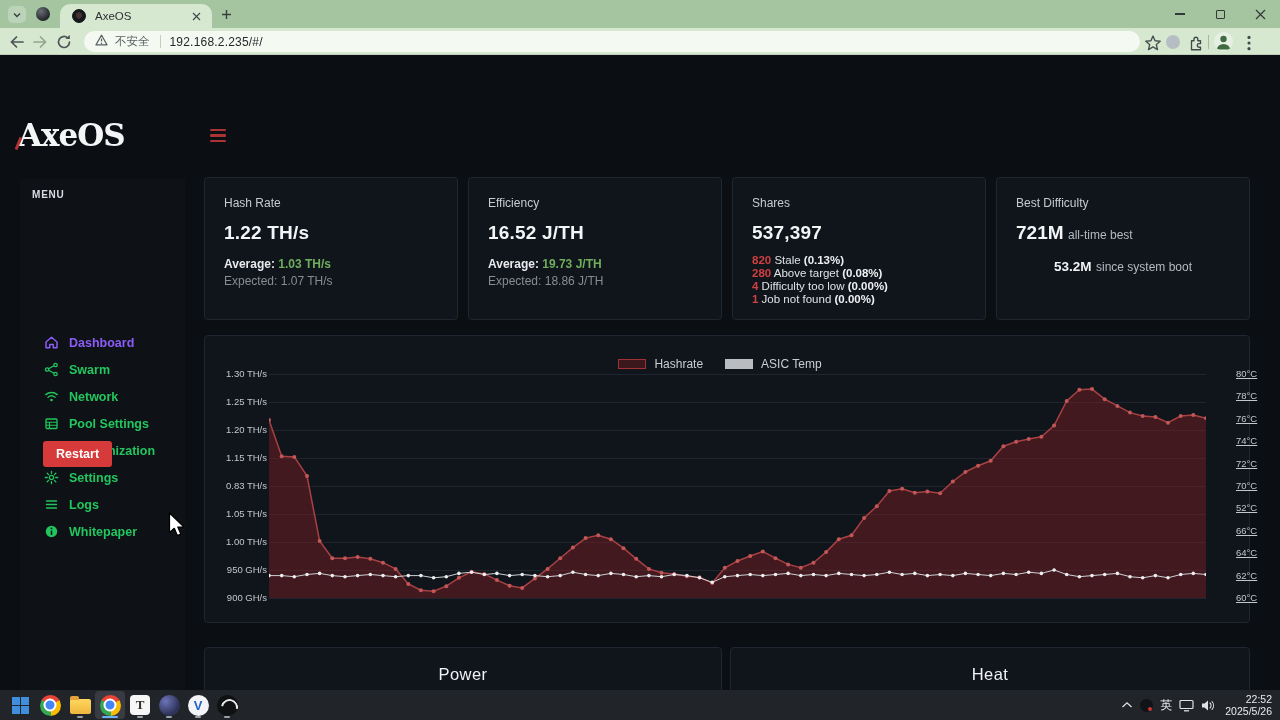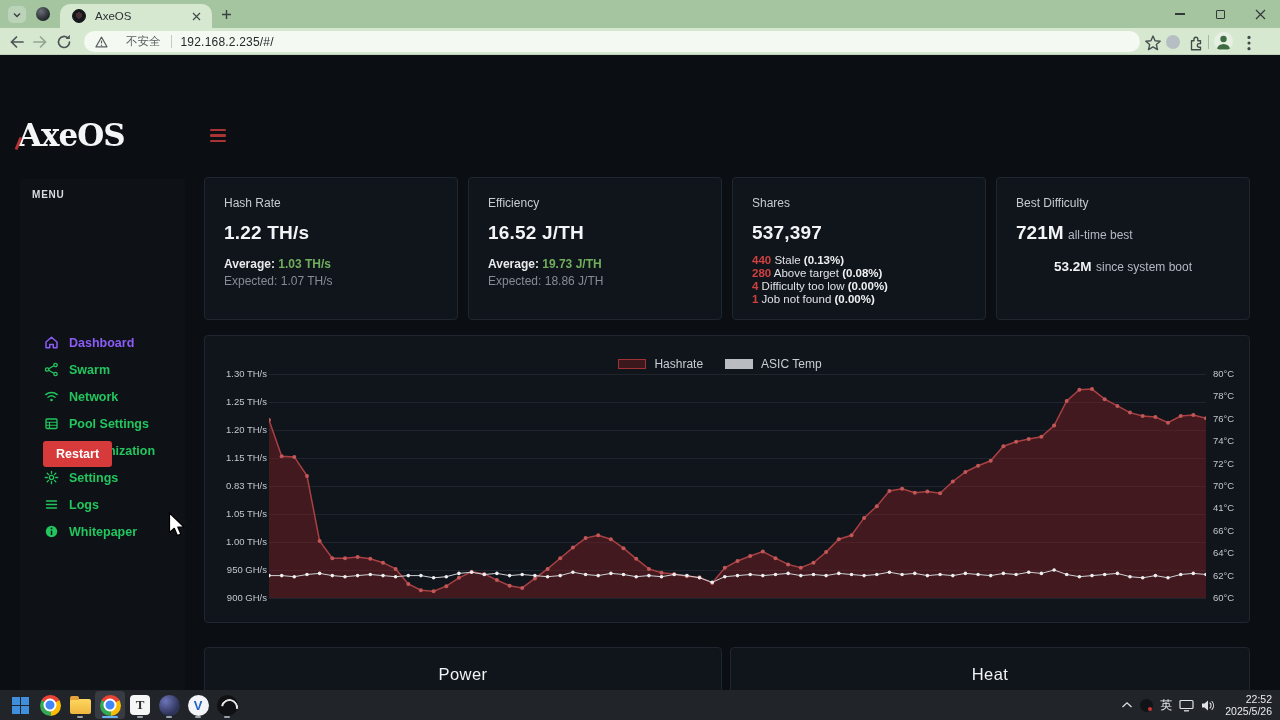--- a/index.html
+++ b/index.html
@@ -22,21 +22,21 @@
   .win-controls { position:absolute; right:0; top:0; height:28px; display:flex; }
   .win-btn { width:40px; height:28px; display:flex; align-items:center; justify-content:center; }
   .min-glyph { width:10px; height:1.5px; background:#33383a; }
   .max-glyph { width:9px; height:9px; border:1.2px solid #33383a; border-radius:1px; }
 
   .toolbar { position:absolute; left:0; top:28px; width:1280px; height:27px; background:#d7e8d1;
     border-bottom:1px solid rgba(0,0,0,0.10); }
   .nav-ic { position:absolute; top:5px; width:18px; height:18px; }
   .omnibox { position:absolute; left:84px; top:3px; width:1056px; height:21px; border-radius:11px;
     background:#f4f9f2; display:flex; align-items:center; }
-  .sec-chip { display:flex; align-items:center; gap:18px; margin-left:11px; }
+  .sec-chip { display:flex; align-items:flex-start; gap:7px; margin-left:11px; }
   .sec-label { font-size:11.5px; color:#585e61; }
   .chip-sep { width:1px; height:13px; background:#c3cdc0; margin:0 9px 0 10px; }
   .url-text { font-size:12px; color:#26292c; letter-spacing:0.2px; }
 
   
   .page { position:absolute; left:0; top:55px; width:1280px; height:635px; background:#0b0e13; }
   .logo { position:absolute; left:18px; top:62px; font-family:"DejaVu Serif", serif; font-weight:bold;
     font-size:31px; color:#f4f5f6; letter-spacing:-1px; }
   .logo-accent { position:absolute; left:17px; top:82px; width:3px; height:13px; background:#b23434; transform:rotate(22deg); }
   .hamburger { position:absolute; left:210px; top:74px; width:16px; height:13px;
@@ -73,21 +73,21 @@
 
   .chart-card { left:204px; top:280px; width:1046px; height:288px; }
   .legend { position:absolute; left:0; top:21px; width:100%; display:flex; justify-content:center;
     align-items:center; gap:8px; }
   .legend-swatch { width:28px; height:10px; }
   .sw-hash { background:#3a181c; border:1.5px solid #a03236; }
   .sw-temp { background:#b9bdc2; }
   .legend-label { font-size:12px; color:#c9ced4; margin-right:14px; }
   .axis-label { position:absolute; font-size:9.5px; color:#c3c7cd; line-height:10px; }
   .axis-left { width:44px; left:18px; text-align:right; }
-  .axis-right { left:1008px; }
+  .axis-right { left:1031px;text-decoration:underline; }
   #chart-svg { position:absolute; left:64px; top:38px; }
 
   .bottom-card { top:592px; height:128px; }
   .power-card { left:204px; width:518px; }
   .heat-card { left:730px; width:520px; }
   .bc-title { position:absolute; top:17px; left:0; width:100%; text-align:center;
     font-size:16.5px; color:#f0f2f4; letter-spacing:0.4px; }
   .bc-row { position:absolute; left:19px; right:19px; display:flex; justify-content:space-between; }
   .bc-row .lbl { font-size:11px; font-weight:bold; color:#dde0e4; }
   .bc-row .val { font-size:11px; font-weight:bold; color:#eef0f2; }
@@ -304,21 +304,21 @@
     <div class="card-title">Efficiency</div>
     <div class="card-value">16.52 J/TH</div>
     <div class="avg-line"><span>Average:</span> <span class="avg-val">19.73 J/TH</span></div>
     <div class="exp-line">Expected: 18.86 J/TH</div>
   </div>
 
   <div class="card stat-card" style="left:732px">
     <div class="card-title">Shares</div>
     <div class="card-value">537,397</div>
     <ul class="share-list">
-      <li><span class="share-count">440</span><span> Stale </span><span class="share-pct">(0.13%)</span></li>
+      <li><span class="share-count">820</span><span> Stale </span><span class="share-pct">(0.13%)</span></li>
       <li><span class="share-count">280</span><span> Above target </span><span class="share-pct">(0.08%)</span></li>
       <li><span class="share-count">4</span><span> Difficulty too low </span><span class="share-pct">(0.00%)</span></li>
       <li><span class="share-count">1</span><span> Job not found </span><span class="share-pct">(0.00%)</span></li>
     </ul>
   </div>
 
   <div class="card stat-card" style="left:996px">
     <div class="card-title">Best Difficulty</div>
     <div class="bd-row1"><span class="bd-big">721M</span> <span class="bd-sub">all-time best</span></div>
     <div class="bd-row2"><span class="bd-small">53.2M</span> <span class="bd-sub">since system boot</span></div>
@@ -342,21 +342,21 @@
         <div class="axis-label axis-left" style="top: 229px;">950 GH/s</div>
         <div class="axis-label axis-left" style="top: 257px;">900 GH/s</div>
       </div>
     <div id="axis-right-labels">
         <div class="axis-label axis-right" style="top: 33px;">80°C</div>
         <div class="axis-label axis-right" style="top: 55.4px;">78°C</div>
         <div class="axis-label axis-right" style="top: 77.8px;">76°C</div>
         <div class="axis-label axis-right" style="top: 100.2px;">74°C</div>
         <div class="axis-label axis-right" style="top: 122.6px;">72°C</div>
         <div class="axis-label axis-right" style="top: 145px;">70°C</div>
-        <div class="axis-label axis-right" style="top: 167.4px;">41°C</div>
+        <div class="axis-label axis-right" style="top: 167.4px;">52°C</div>
         <div class="axis-label axis-right" style="top: 189.8px;">66°C</div>
         <div class="axis-label axis-right" style="top: 212.2px;">64°C</div>
         <div class="axis-label axis-right" style="top: 234.6px;">62°C</div>
         <div class="axis-label axis-right" style="top: 257px;">60°C</div>
       </div>
     <svg id="chart-svg" width="937" height="228" viewBox="0 0 937 228">
         <line x1="0" y1="0.5" x2="937" y2="0.5" stroke="#20252d" stroke-width="1"></line>
         <line x1="0" y1="28.5" x2="937" y2="28.5" stroke="#20252d" stroke-width="1"></line>
         <line x1="0" y1="56.5" x2="937" y2="56.5" stroke="#20252d" stroke-width="1"></line>
         <line x1="0" y1="84.5" x2="937" y2="84.5" stroke="#20252d" stroke-width="1"></line>

